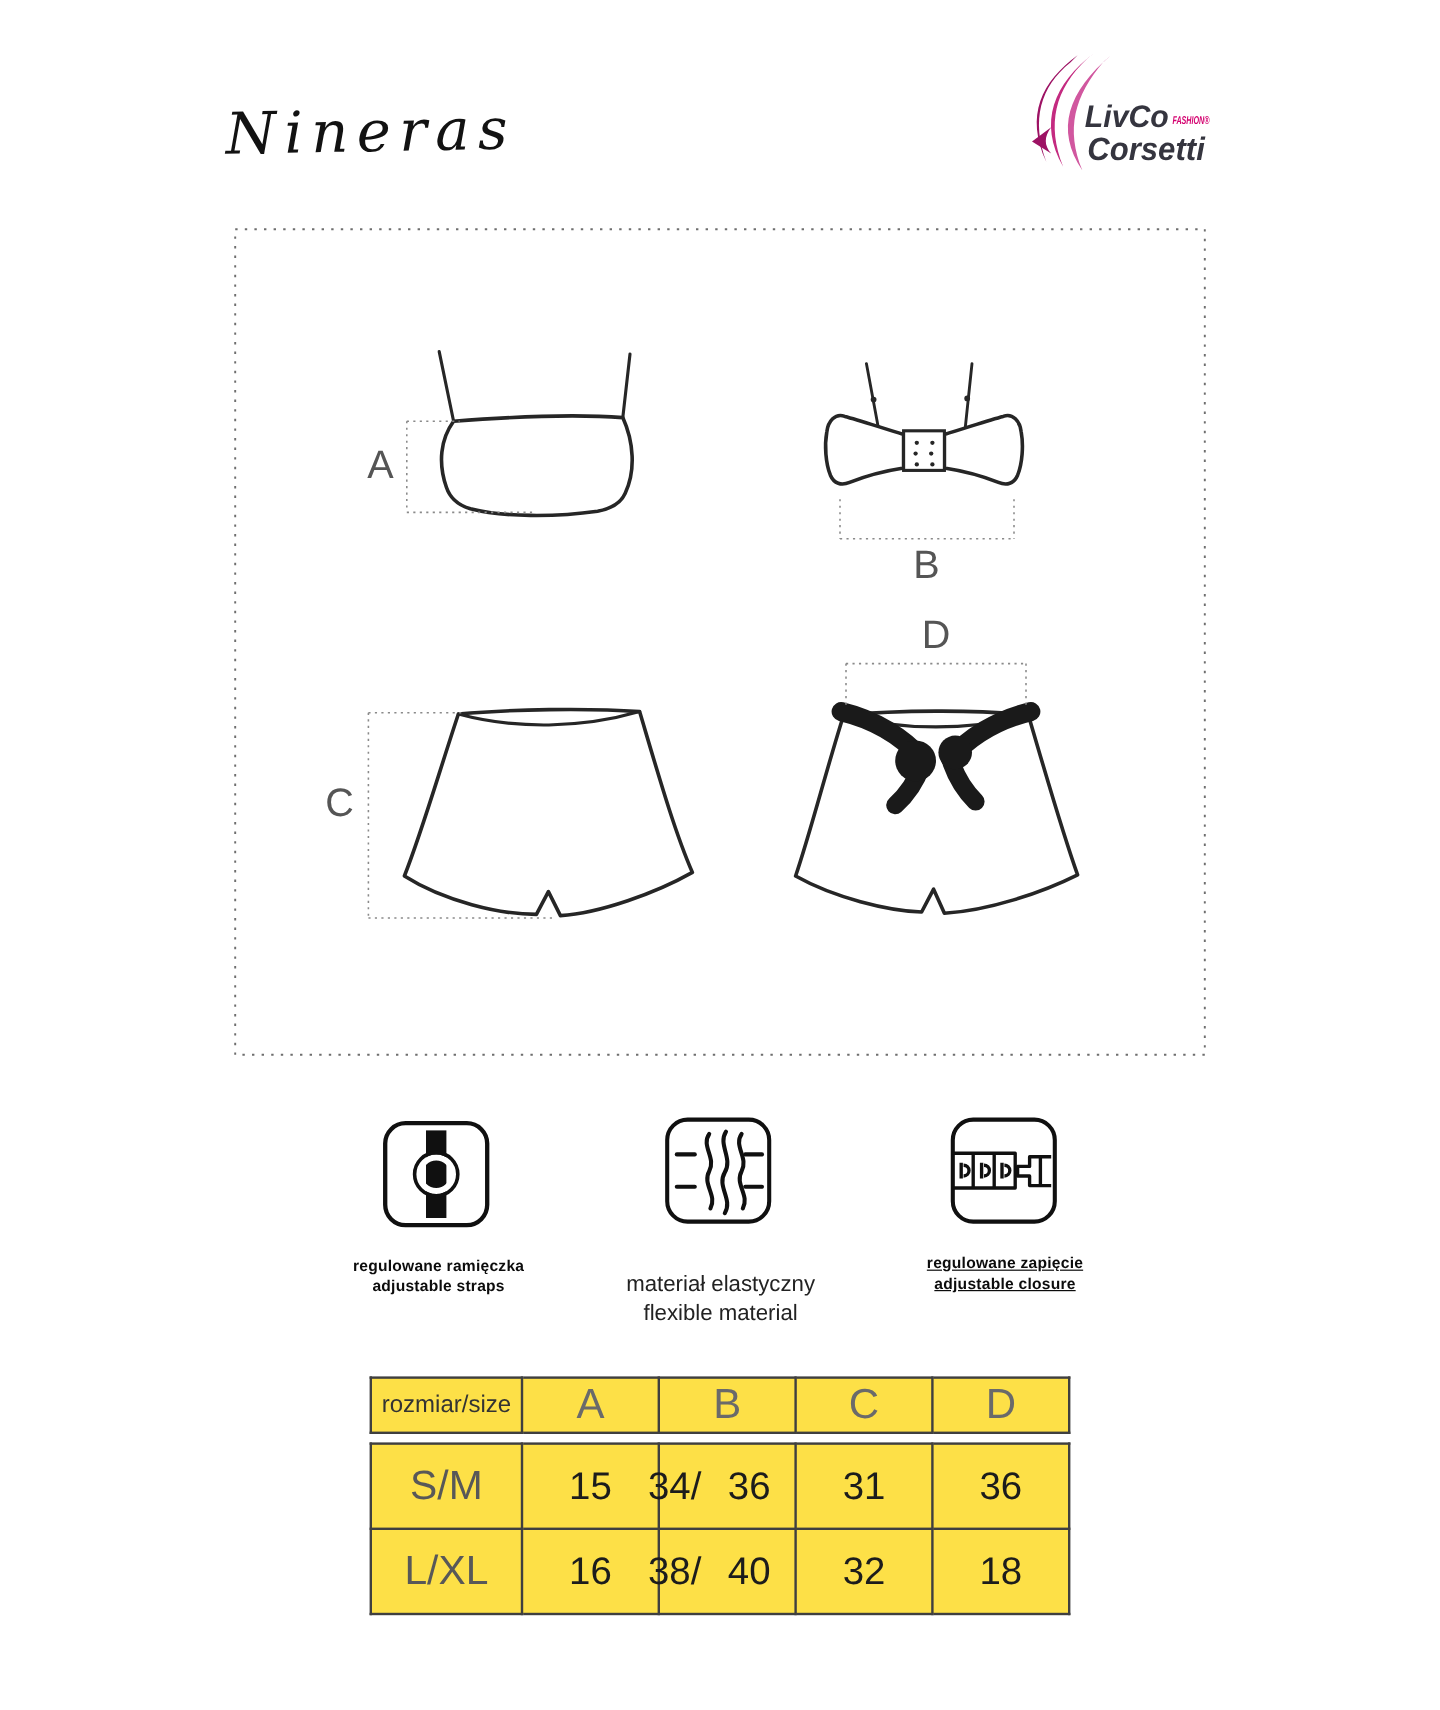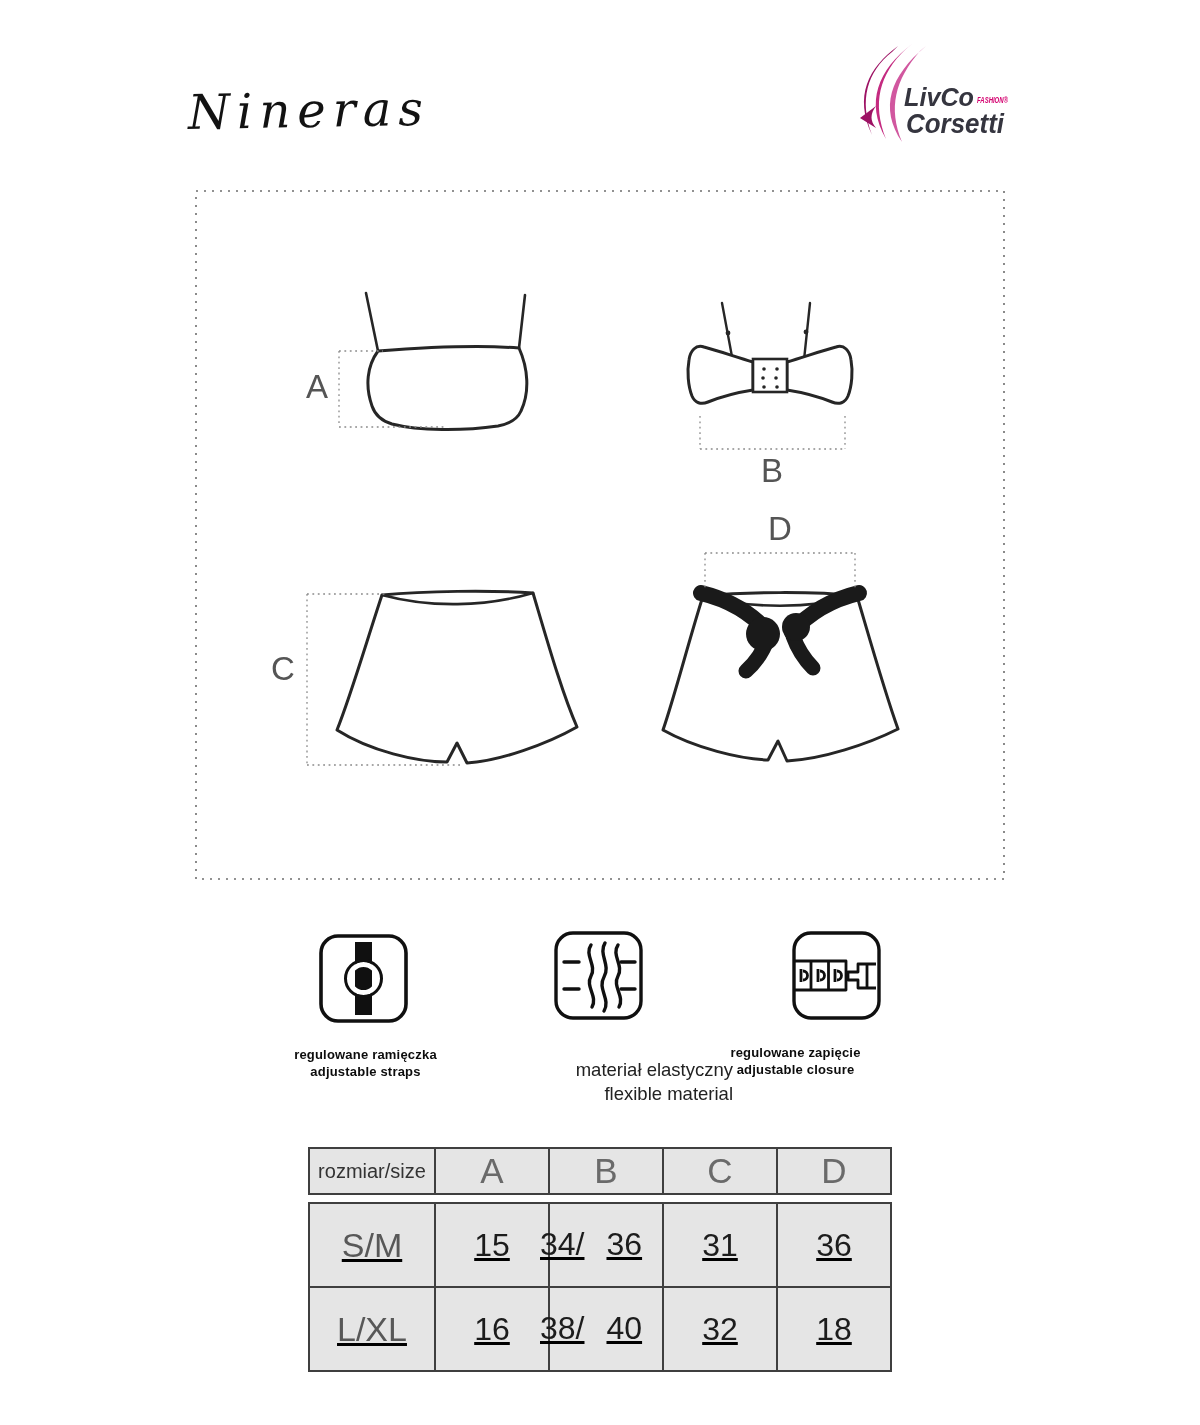--- a/index.html
+++ b/index.html
@@ -19,37 +19,37 @@
   .icon { position:absolute; width:95px; height:95px; }
   .icon-1 { left:316px; top:931px; }
   .icon-2 { left:551px; top:928px; }
   .icon-3 { left:789px; top:928px; }
 
   .feature-label {
     position:absolute; width:265px; text-align:center; color:#0c0c0c;
   }
   .feature-label .l1, .feature-label .l2 { display:block; }
   .fl-bold { font-weight:700; font-size:13px; line-height:1.3; letter-spacing:0.2px; }
-  .fl-thin { font-weight:400; font-size:18.5px; line-height:1.3; color:#222;text-align:right; }
+  .fl-thin { font-weight:400; font-size:18.5px; line-height:1.3; color:#222; }
   .feature-label-1 { left:233px; top:1047px; }
   .feature-label-2 { left:468px; top:1058px; }
-  .feature-label-3 { left:663px; top:1045px; }
+  .feature-label-3 { left:705px; top:1045px;text-decoration:underline; }
 
   .size-table-wrap { position:absolute; left:308px; top:1147px; }
   table { border-collapse:collapse; table-layout:fixed; }
   .tbl-header { margin-bottom:7px; }
   .tbl-header th, .tbl-body td {
     border:2px solid #3f3f3f; text-align:center; vertical-align:middle;
-    background:#e5e5e5; font-weight:400;
+    background:#fde047; font-weight:400;
   }
   .col-size { width:126px; } .col-m { width:114px; }
   .tbl-header tr { height:46px; }
   .th-size { font-size:20px; color:#333; }
   .th-letter { font-size:35px; color:#6a6a6a; }
-  .tbl-body tr { height:84px;text-decoration:underline; }
+  .tbl-body tr { height:71px; }
   .td-size { font-size:34px; color:#585858; }
   .td-val { font-size:32px; color:#1c1c1c; }
   .bstack { display:flex; flex-direction:row; align-items:center; line-height:0.74; }
   .bstack .b1 { transform:translateX(-10px); }
   .bstack .b2 { transform:translateX(12px); }
 </style>
 </head>
 <body>
 
 <div class="page">

